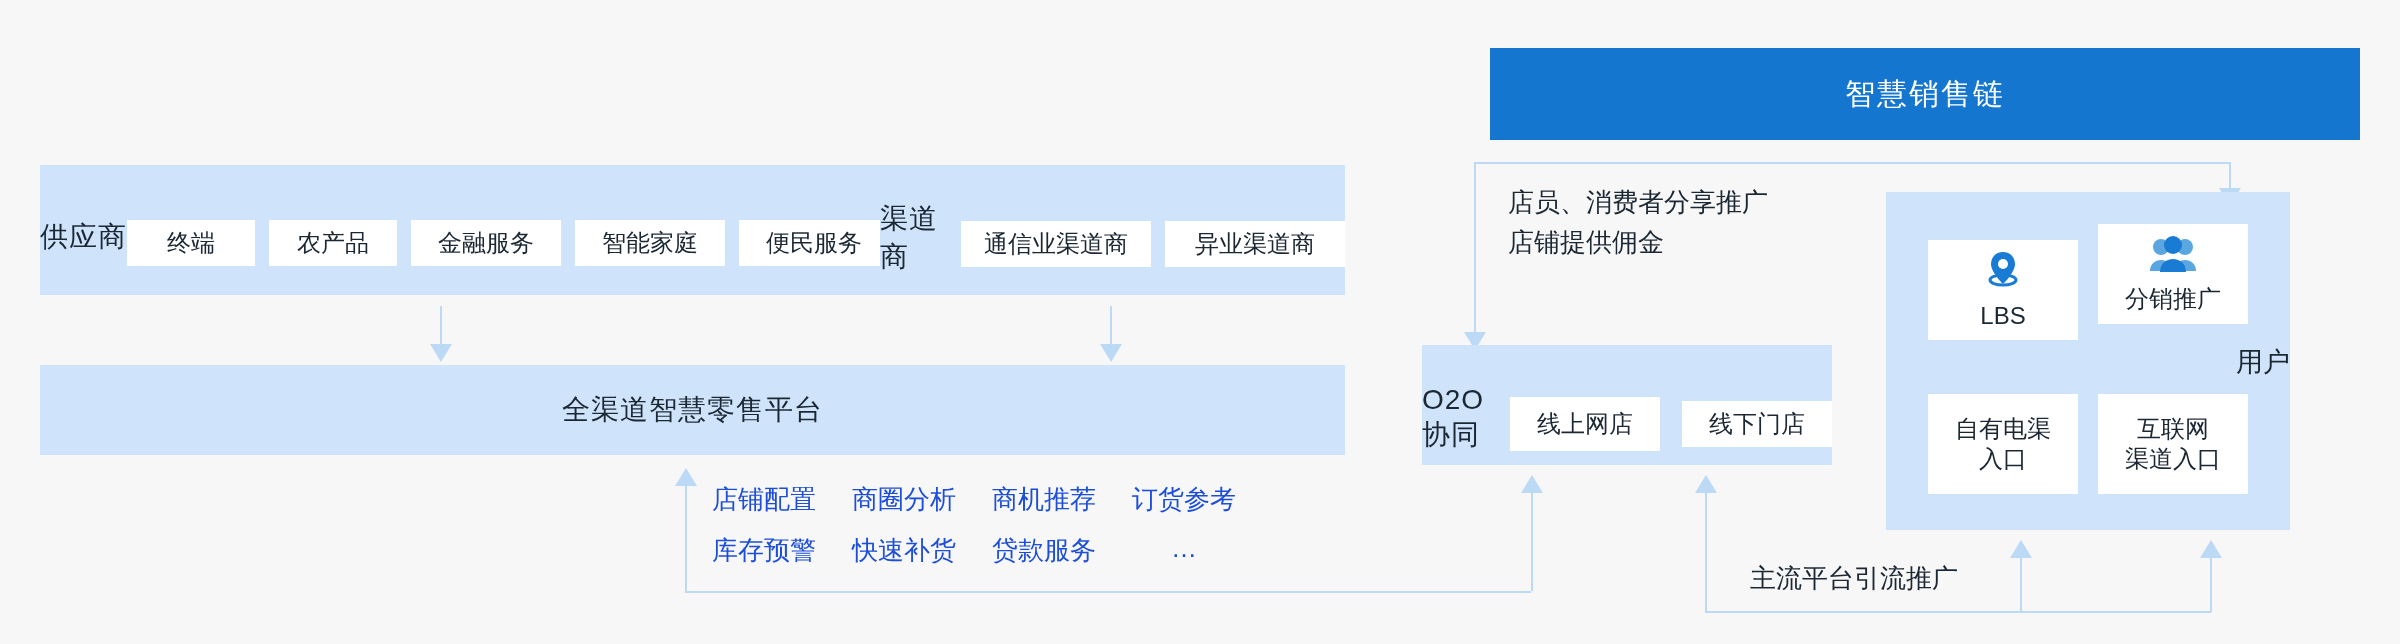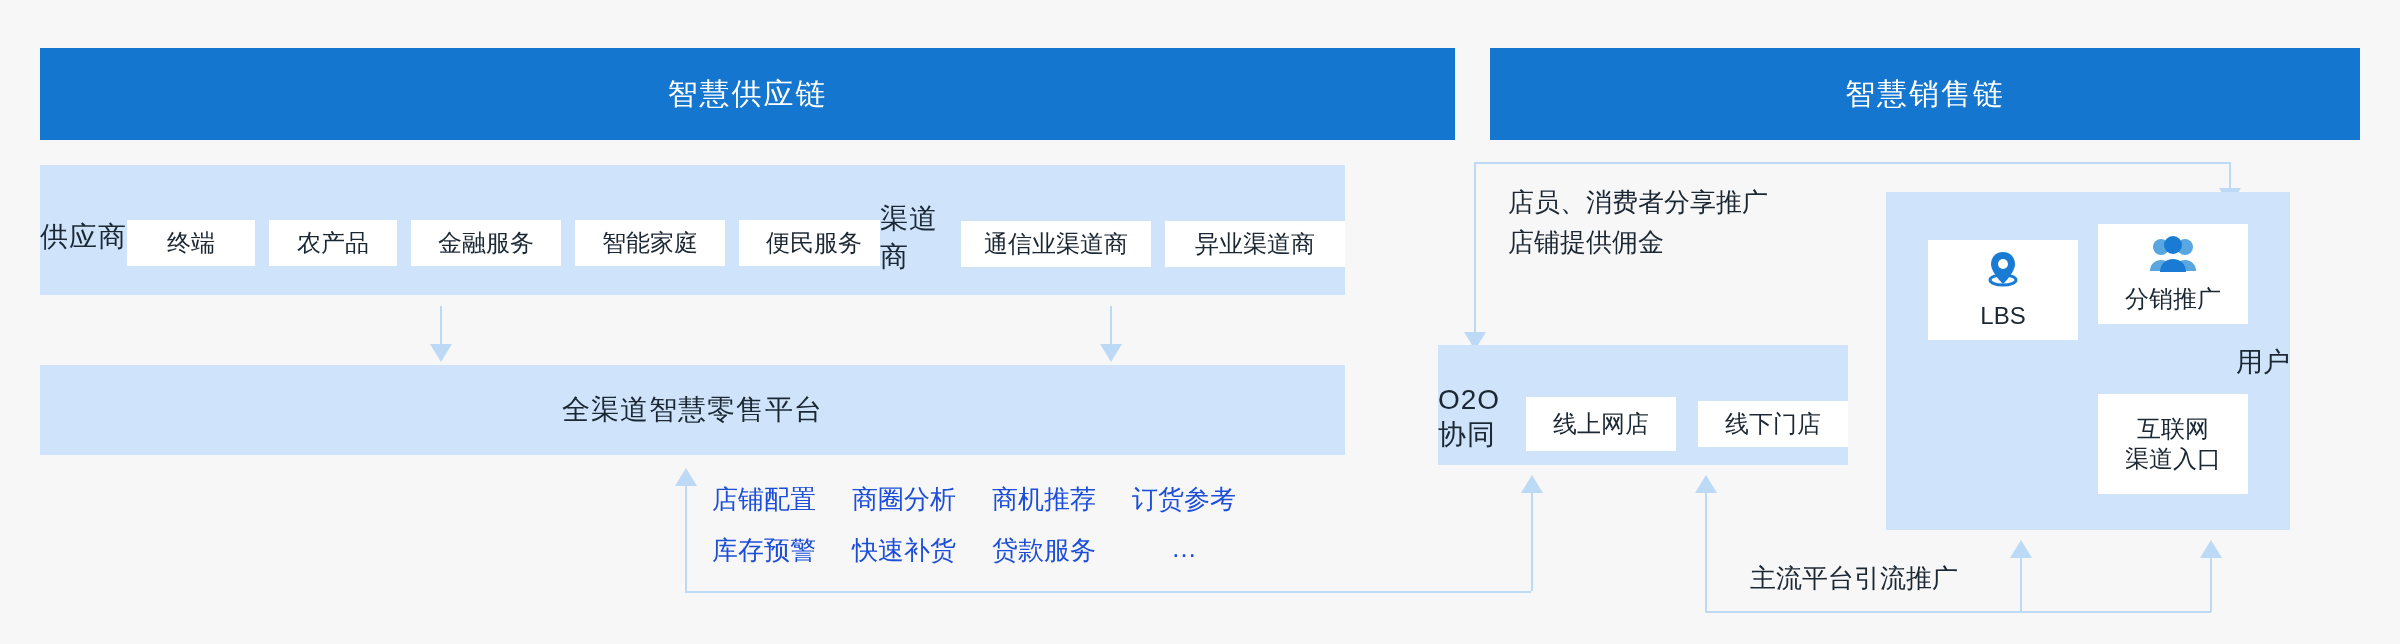--- a/index.html
+++ b/index.html
@@ -80,23 +80,20 @@
   .vln{width:2px;}
   .arw{position:absolute;width:0;height:0;}
   .arw.down{border-left:11px solid transparent;border-right:11px solid transparent;border-top:18px solid #bcd9f5;}
   .arw.up{border-left:11px solid transparent;border-right:11px solid transparent;border-bottom:18px solid #bcd9f5;}
 </style>
 </head>
 <body>
 
 <div id="stage">
 
-  <div class="abs band" style="left:40px;top:48px;width:1415px;height:92px;">
-    <span>智慧供应链</span>
-  </div>
 
   <div class="abs band" style="left:1490px;top:48px;width:870px;height:92px;">
     <span>智慧销售链</span>
   </div>
 
   <div class="abs panel" style="left:40px;top:165px;width:1305px;height:130px;padding-top:14px;">
     <div class="panel-title">供应商</div>
     <div class="chips" style="margin-top:12px;gap:14px;">
       <div class="chip" style="width:128px;height:46px;">终端</div>
       <div class="chip" style="width:128px;height:46px;">农产品</div>
@@ -141,21 +138,21 @@
 
   <div class="ln vln abs" style="left:1474px;top:162px;height:174px;"></div>
   <div class="ln hln abs" style="left:1474px;top:162px;width:756px;"></div>
   <div class="arw down abs" style="left:1464px;top:332px;"></div>
   <div class="ln vln abs" style="left:2229px;top:162px;height:28px;"></div>
   <div class="arw down abs" style="left:2219px;top:188px;"></div>
 
   <div class="abs note" style="left:1508px;top:182px;width:420px;">店员、消费者分享推广
 店铺提供佣金</div>
 
-  <div class="abs panel" style="left:1422px;top:345px;width:410px;height:120px;padding-top:28px;margin-left:16px;">
+  <div class="abs panel" style="left:1422px;top:345px;width:410px;height:120px;padding-top:28px;">
     <div class="panel-title">O2O协同</div>
     <div class="chips" style="margin-top:10px;gap:22px;">
       <div class="chip" style="width:150px;height:54px;">线上网店</div>
       <div class="chip" style="width:150px;height:46px;">线下门店</div>
     </div>
   </div>
 
   <div class="arw up abs" style="left:1521px;top:475px;"></div>
   <div class="ln vln abs" style="left:1531px;top:493px;height:98px;"></div>
 
@@ -183,20 +180,24 @@
           <path d="M1 37c0-7 5-11 11-11s11 4 11 11z" fill="#5aa6e0"></path>
           <circle cx="36" cy="13" r="8" fill="#5aa6e0"></circle>
           <path d="M25 37c0-7 5-11 11-11s11 4 11 11z" fill="#5aa6e0"></path>
           <circle cx="24" cy="11" r="9" fill="#1a7bd4"></circle>
           <path d="M11 38c0-8 6-13 13-13s13 5 13 13z" fill="#1a7bd4"></path>
         </svg>
       </span>
       <span class="cap">分销推广</span>
     </div>
 
+    <div class="tile text-only" style="left:42px;top:202px;width:150px;height:100px;">
+      <span class="cap">自有电渠
+入口</span>
+    </div>
 
     <div class="tile text-only" style="left:212px;top:202px;width:150px;height:100px;">
       <span class="cap">互联网
 渠道入口</span>
     </div>
   </div>
 
   <div class="arw up abs" style="left:2010px;top:540px;"></div>
   <div class="ln vln abs" style="left:2020px;top:558px;height:54px;"></div>
 

